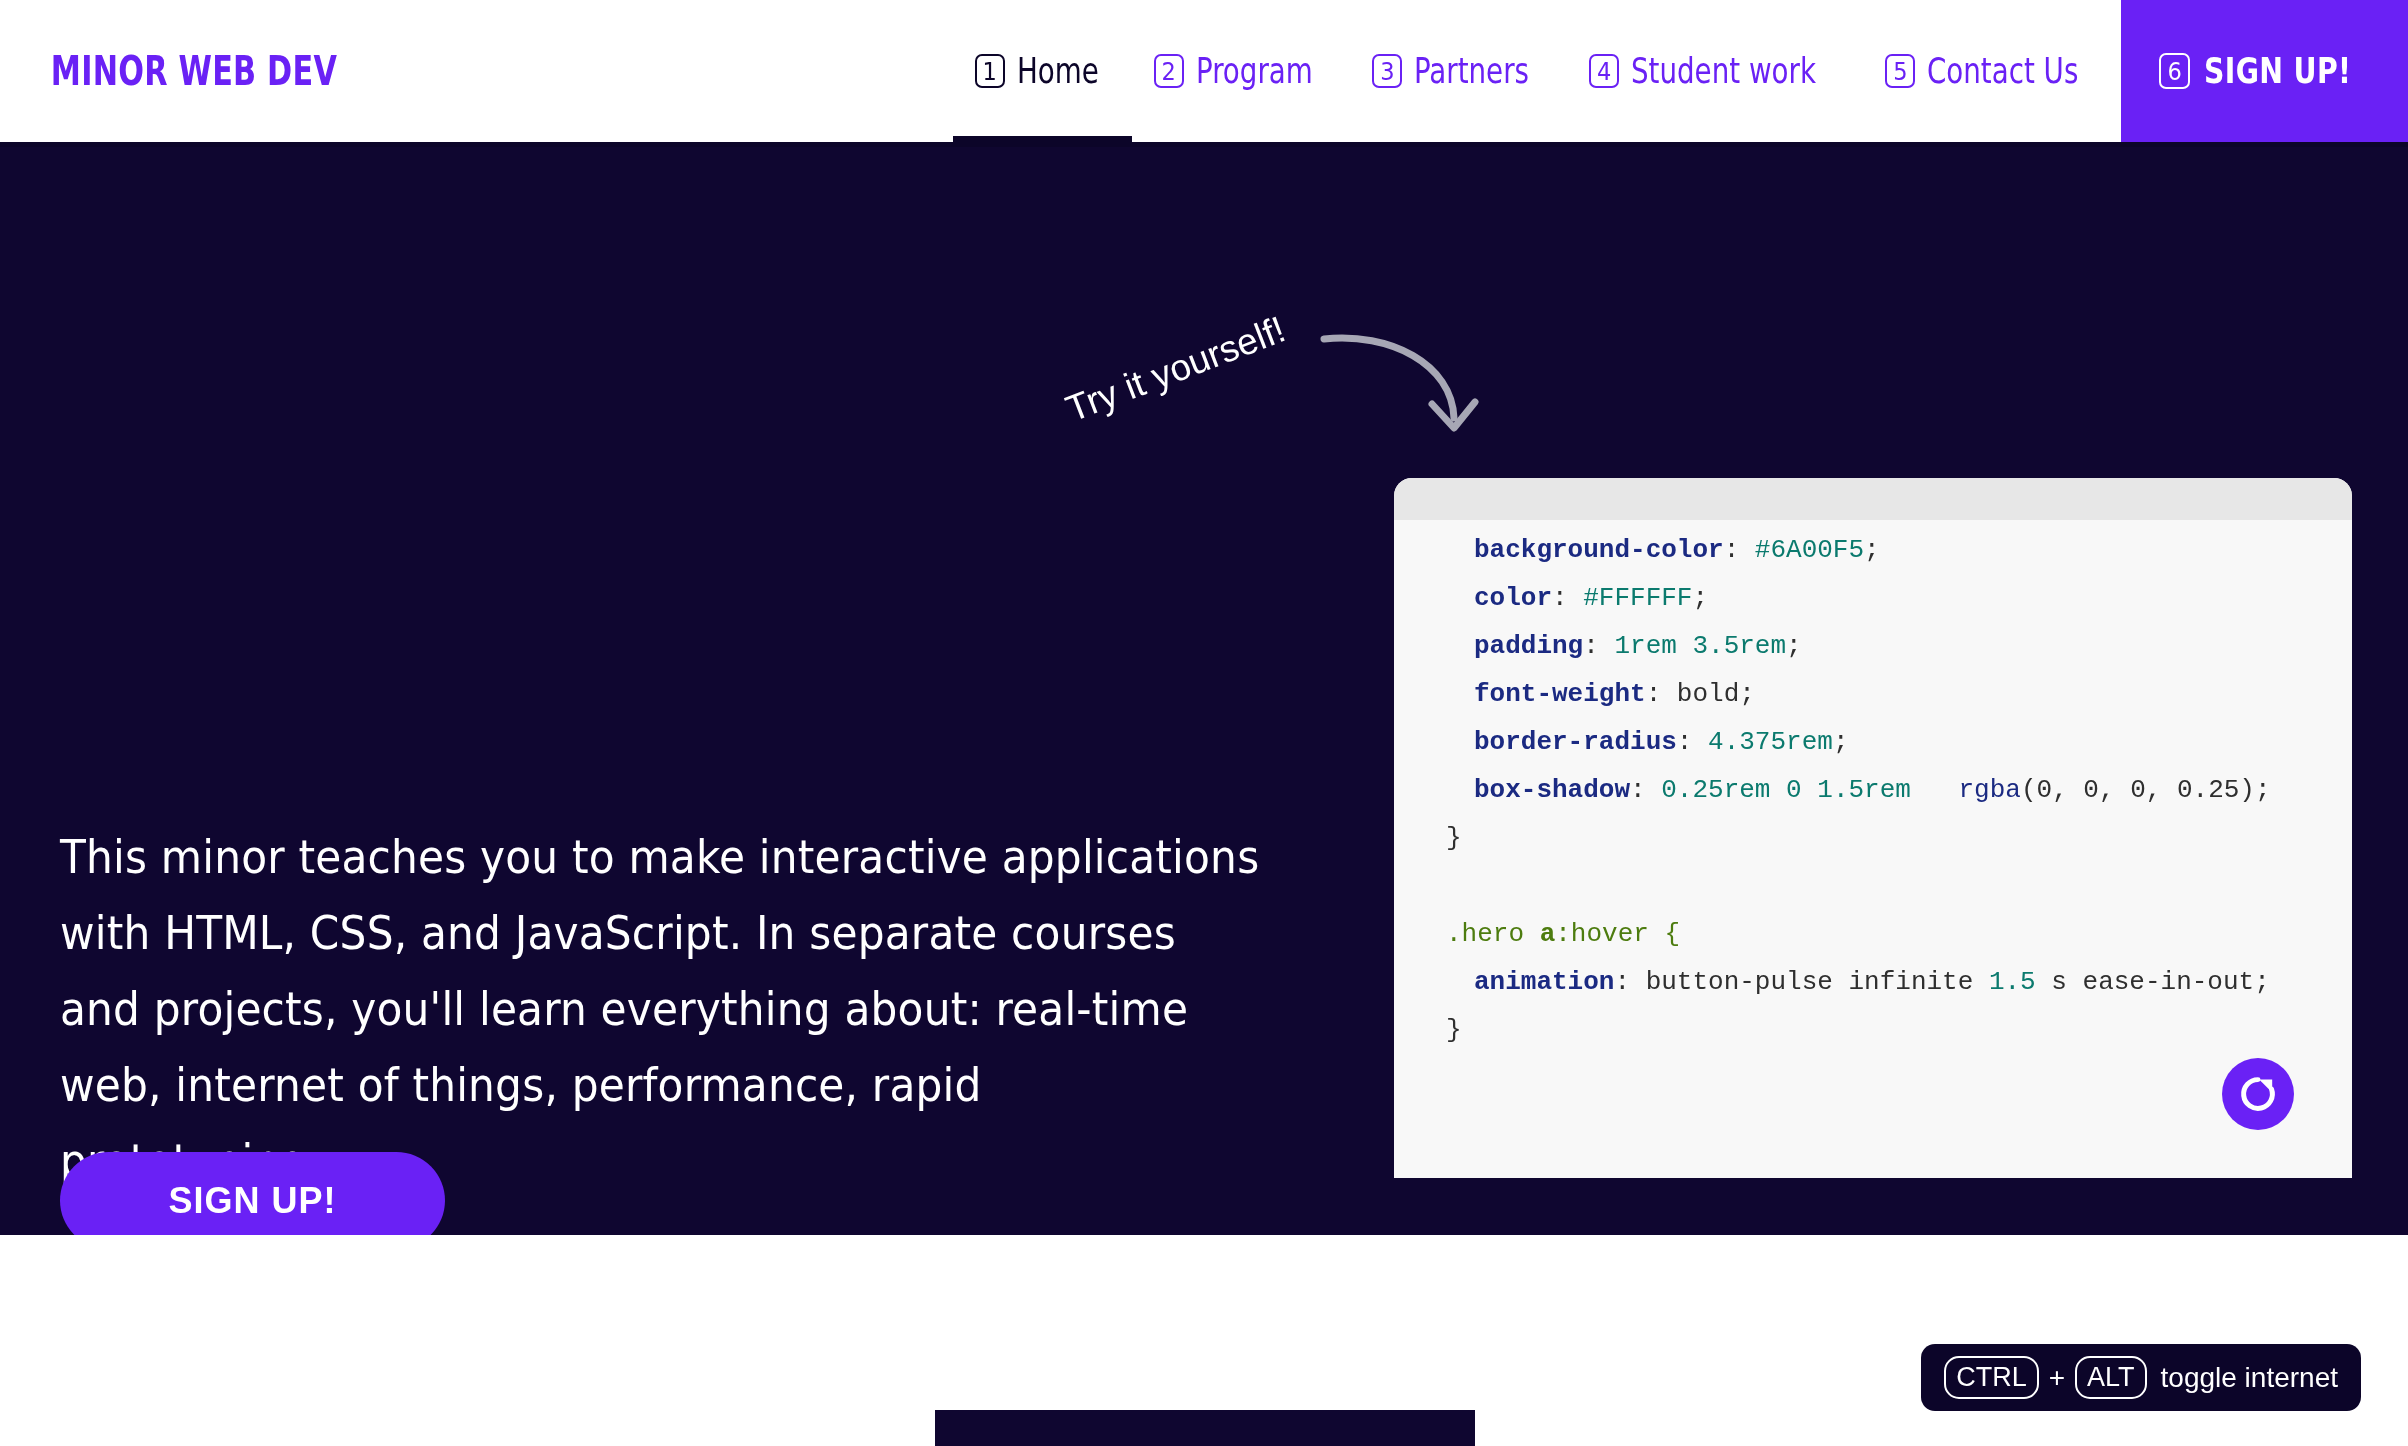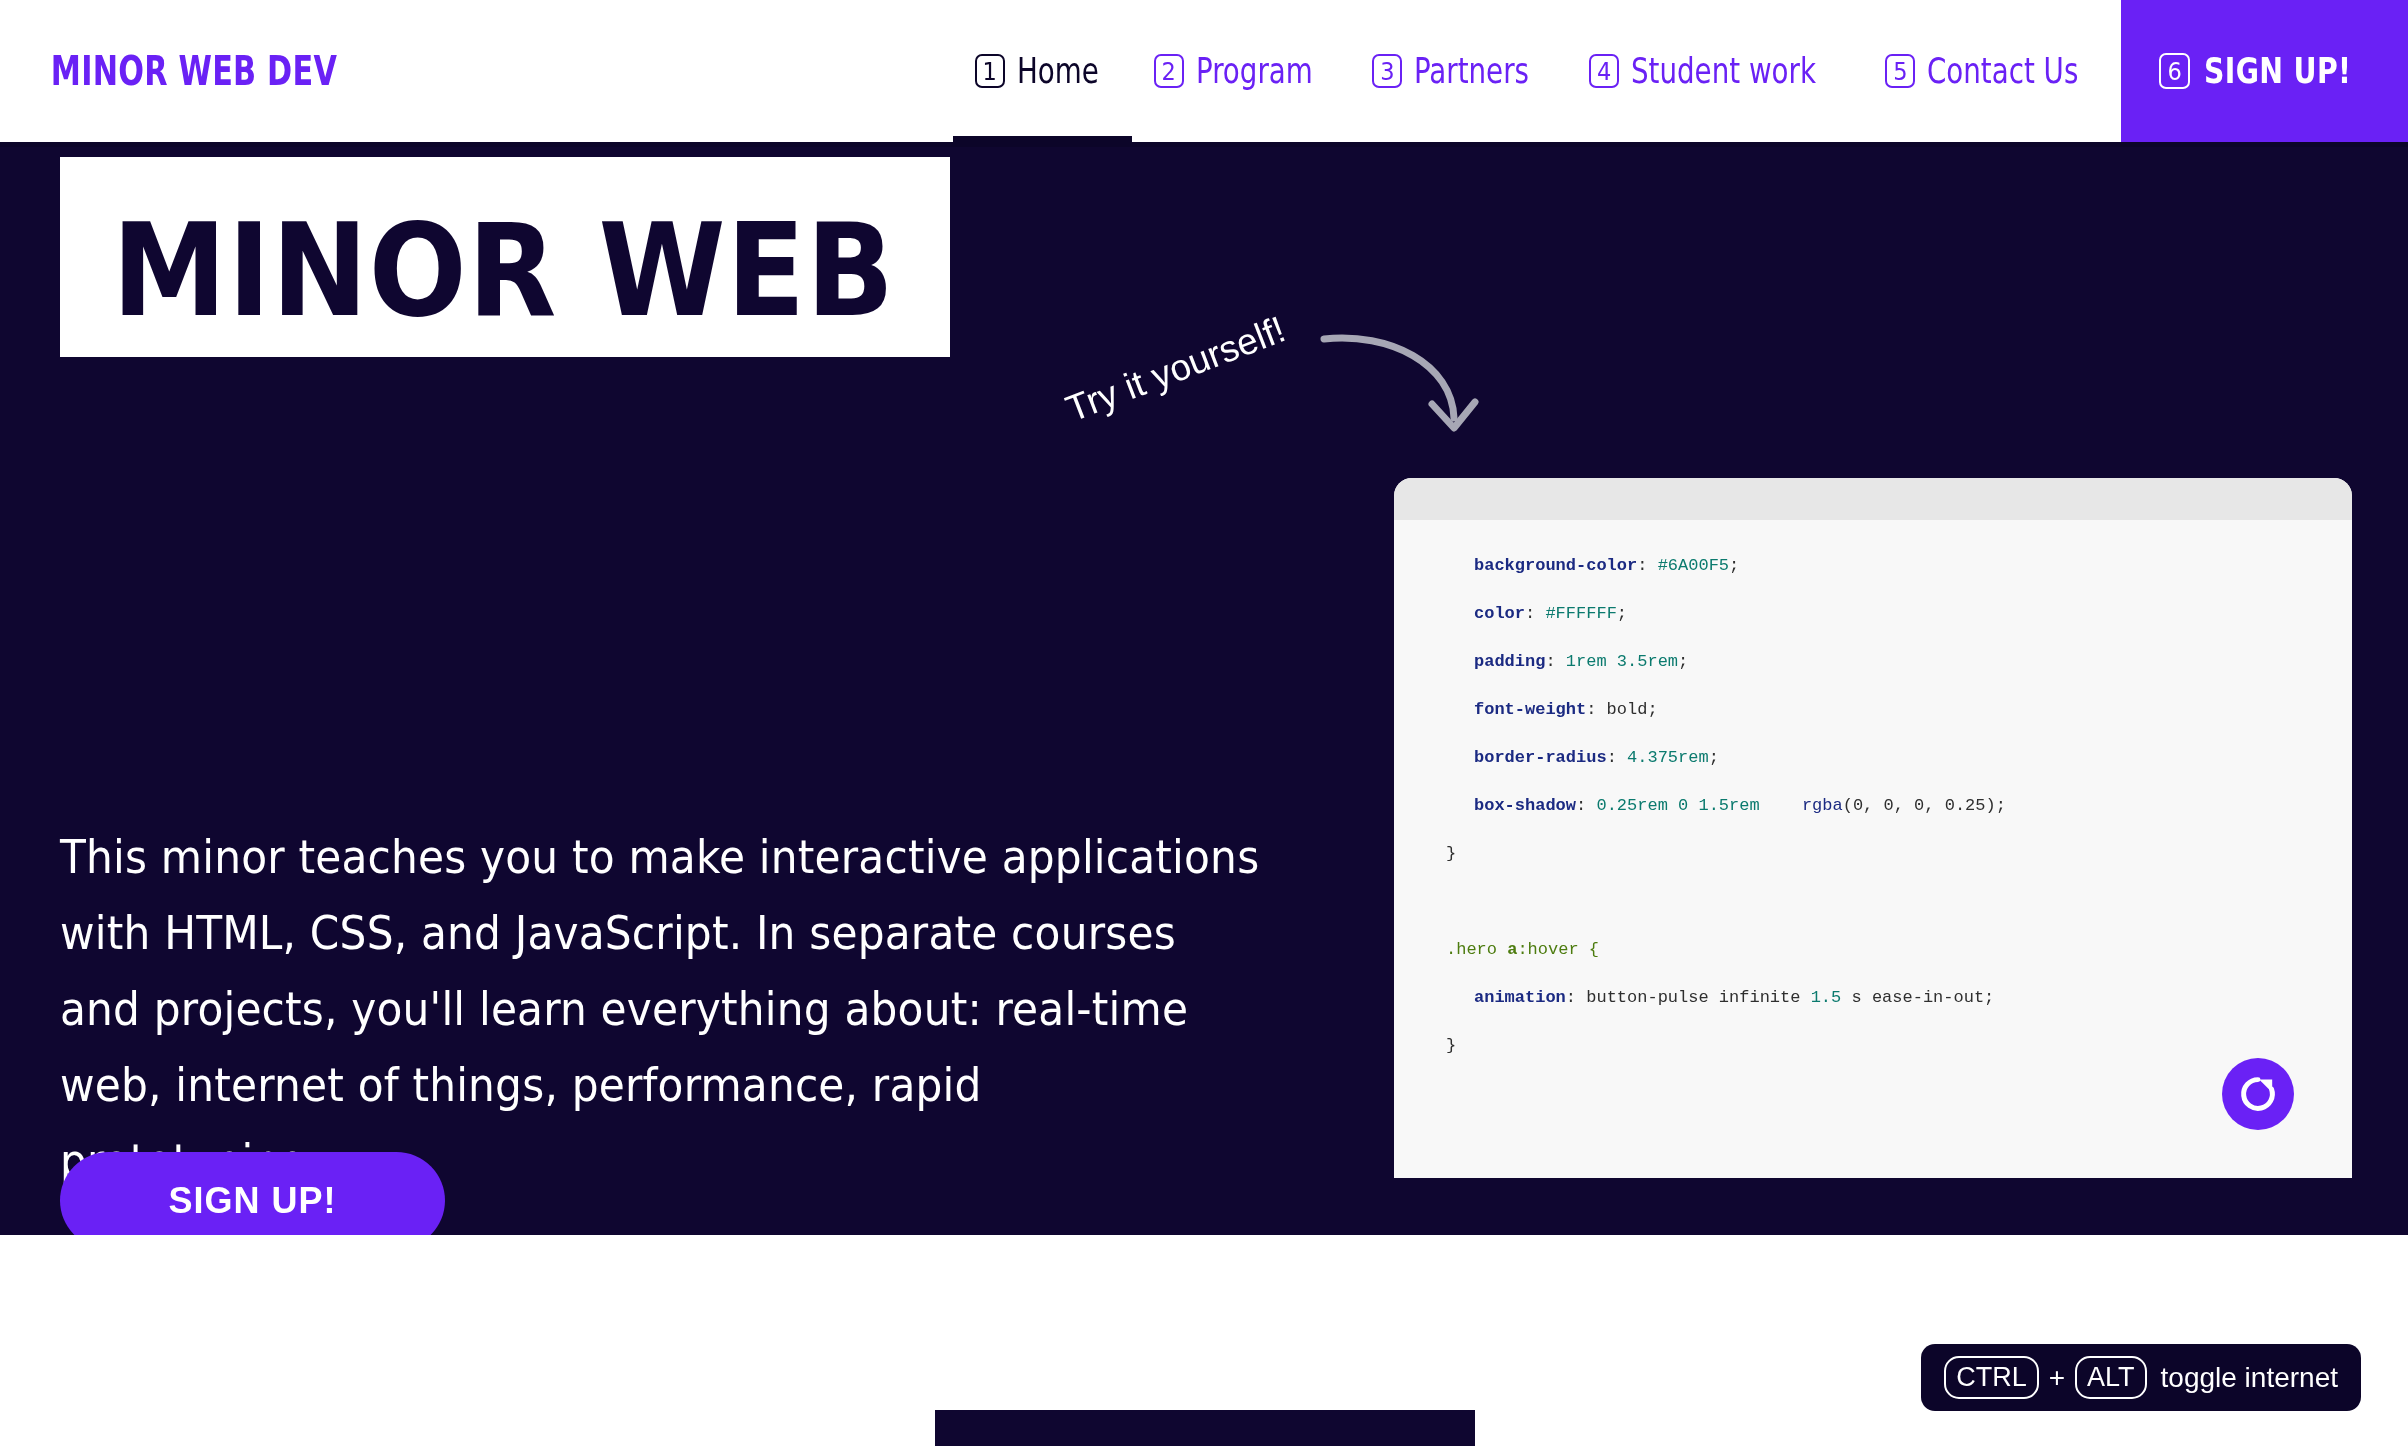--- a/index.html
+++ b/index.html
@@ -178,23 +178,23 @@
     width: 958px; height: 700px;
     background: #F8F8F8;
     border-radius: 18px 18px 0 0;
     overflow: hidden;
   }
   .codecard-bar {
     height: 42px;
     background: #E7E7E7;
   }
   .codebody {
-    padding: 22px 0 0 0;
+    padding: 6px 0 0 0;
     font-family: "Liberation Mono", "DejaVu Sans Mono", monospace;
-    font-size: 17px;
+    font-size: 26px;
     line-height: 48px;
     color: #2F2F2F;
     white-space: pre;
   }
   .codeline { padding-left: 52px; }
   .codeline.indent { padding-left: 80px; }
   .tok-prop { color: #1B2A82; font-weight: 700; }
   .tok-val  { color: #0B7A6E; }
   .tok-fn   { color: #1B2A82; margin-left: 32px; }
   .tok-plain{ color: #2F2F2F; }
@@ -284,21 +284,20 @@
           <span class="label">SIGN UP!</span>
         </a>
 
       </div>
     </nav>
   </header>
 
   <section class="hero">
 
     <div class="title-block">
-      <span class="title-line title-line-1">MINOR WEB</span>
     </div>
 
     <p class="lead">This minor teaches you to make interactive applications with HTML, CSS, and JavaScript. In separate courses and projects, you'll learn everything about: real-time web, internet of things, performance, rapid prototyping...</p>
 
     <button class="hero-cta">SIGN UP!</button>
 
     <div class="tryit">Try it yourself!</div>
     <svg class="tryit-arrow" viewBox="0 0 160 115" fill="none">
       <path d="M4 7 C 70 0, 132 32, 134 86" stroke="#A7A7B5" stroke-width="7" stroke-linecap="round" fill="none"></path>
       <path d="M112 72 L134 96 L155 70" stroke="#A7A7B5" stroke-width="7" stroke-linecap="round" stroke-linejoin="round" fill="none"></path>

